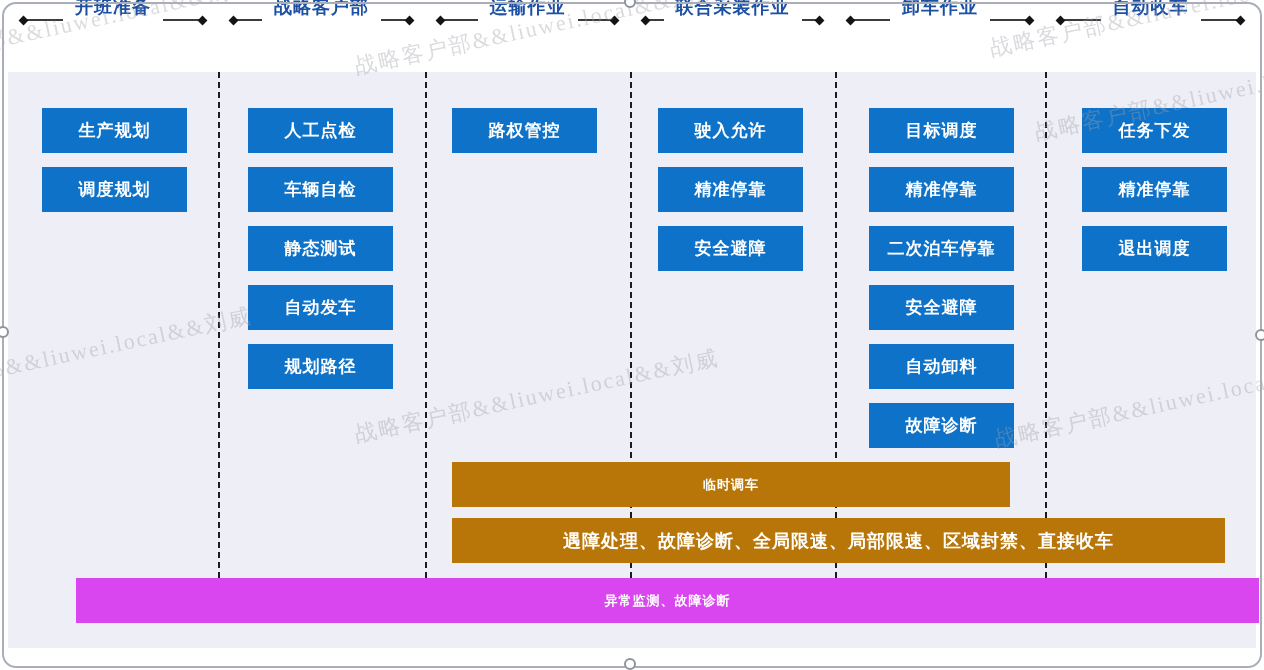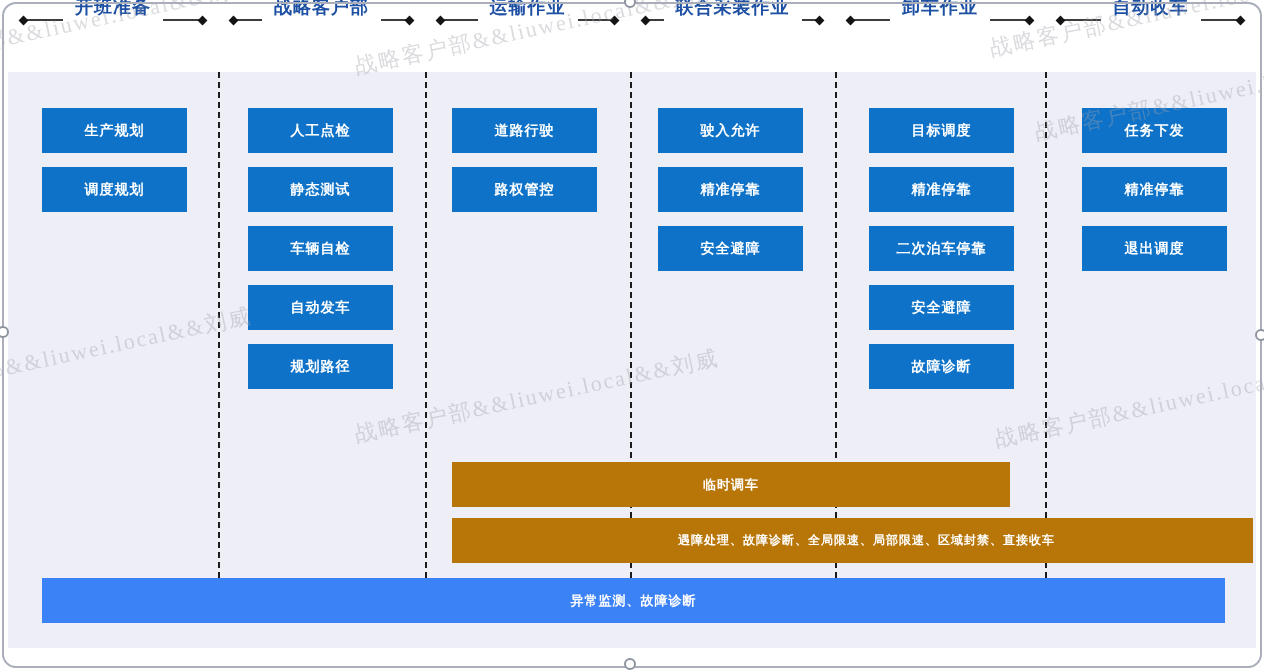--- a/index.html
+++ b/index.html
@@ -15,29 +15,29 @@
   
   .vdash{position:absolute;top:72px;height:506px;width:0;border-left:2px dashed #1c1c1c;z-index:2;}
   
   .hcell{position:absolute;top:4px;height:32px;display:flex;align-items:center;z-index:3;}
   .dia{width:7px;height:7px;background:#141414;transform:rotate(45deg);flex:0 0 auto;}
   .hline{flex:1;height:2px;background:#3c3c3c;}
   .hlabel{padding:0 12px;transform:translateY(-13px);color:#1d50a3;font-size:18px;
           font-weight:700;letter-spacing:1px;white-space:nowrap;}
   
   .col{position:absolute;top:108px;width:145px;display:flex;flex-direction:column;gap:14px;z-index:4;}
-  .pbox{height:45px;background:#0d72c8;color:#fff;font-size:14px;font-weight:700;
+  .pbox{height:45px;background:#0d72c8;color:#fff;font-size:17px;font-weight:700;
         letter-spacing:1px;display:flex;align-items:center;justify-content:center;white-space:nowrap;}
   
   .bar{position:absolute;height:45px;color:#fff;font-weight:700;letter-spacing:1px;
        display:flex;align-items:center;justify-content:center;z-index:4;white-space:nowrap;}
   .bar-orange{background:#b97608;}
-  .bar-navy{background:#3b82f6;}
+  .bar-navy{background:#d946ef;margin-left:34px;}
   #bar-1,#bar-3{font-size:13px;}
-  #bar-2{font-size:12px;padding-left:28px;}
+  #bar-2{font-size:18px;}
   
   .wm{position:absolute;font-family:"Liberation Serif",serif;font-size:22px;
       color:rgba(160,160,172,0.38);letter-spacing:2px;white-space:nowrap;
       transform:rotate(-12deg);transform-origin:left center;z-index:10;pointer-events:none;}
 </style>
 </head>
 <body>
 
 <div class="stage">
 
@@ -92,42 +92,42 @@
       <span class="dia"></span>
   </div>
 
   <div class="col" style="left:42px">
     <div class="pbox">生产规划</div>
     <div class="pbox">调度规划</div>
   </div>
 
   <div class="col" style="left:248px">
     <div class="pbox">人工点检</div>
+    <div class="pbox">车辆自检</div>
     <div class="pbox">静态测试</div>
-    <div class="pbox">车辆自检</div>
     <div class="pbox">自动发车</div>
     <div class="pbox">规划路径</div>
   </div>
 
   <div class="col" style="left:452px">
-    <div class="pbox">道路行驶</div>
     <div class="pbox">路权管控</div>
   </div>
 
   <div class="col" style="left:658px">
     <div class="pbox">驶入允许</div>
     <div class="pbox">精准停靠</div>
     <div class="pbox">安全避障</div>
   </div>
 
   <div class="col" style="left:869px">
     <div class="pbox">目标调度</div>
     <div class="pbox">精准停靠</div>
     <div class="pbox">二次泊车停靠</div>
     <div class="pbox">安全避障</div>
+    <div class="pbox">自动卸料</div>
     <div class="pbox">故障诊断</div>
   </div>
 
   <div class="col" style="left:1082px">
     <div class="pbox">任务下发</div>
     <div class="pbox">精准停靠</div>
     <div class="pbox">退出调度</div>
   </div>
 
   <div id="bar-1" class="bar bar-orange" style="left:452px;top:462px;width:558px">临时调车</div>

